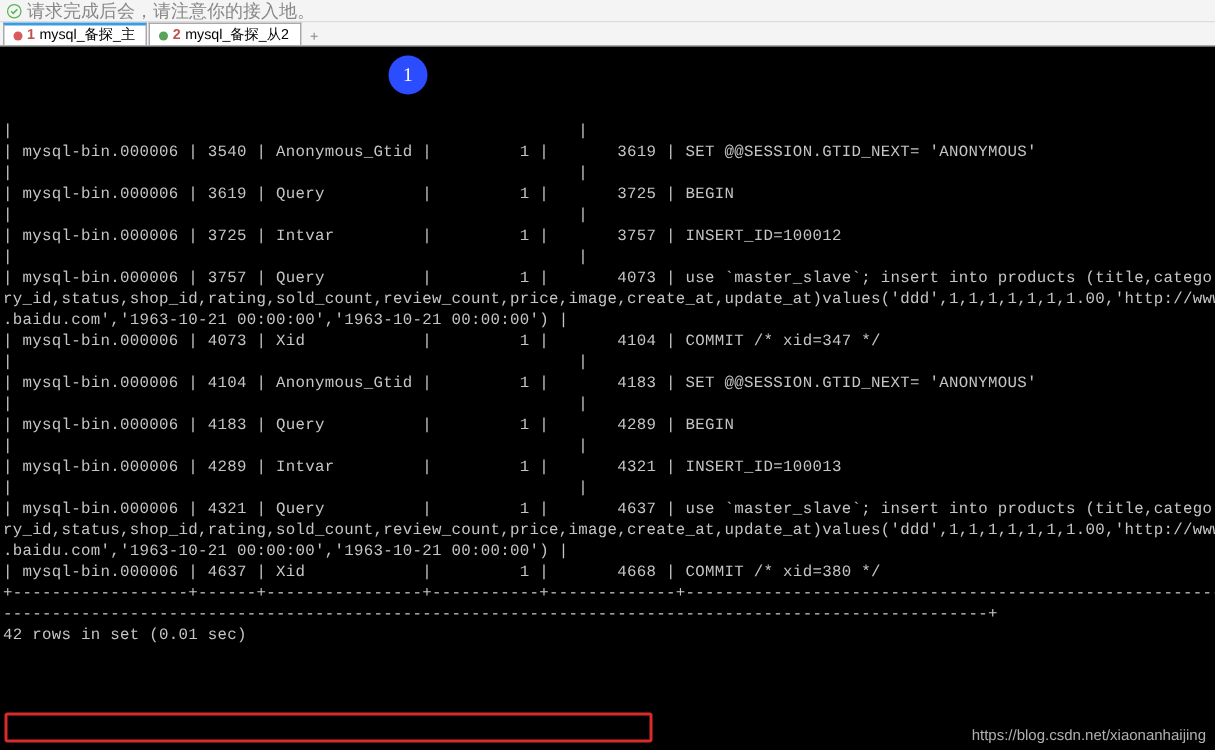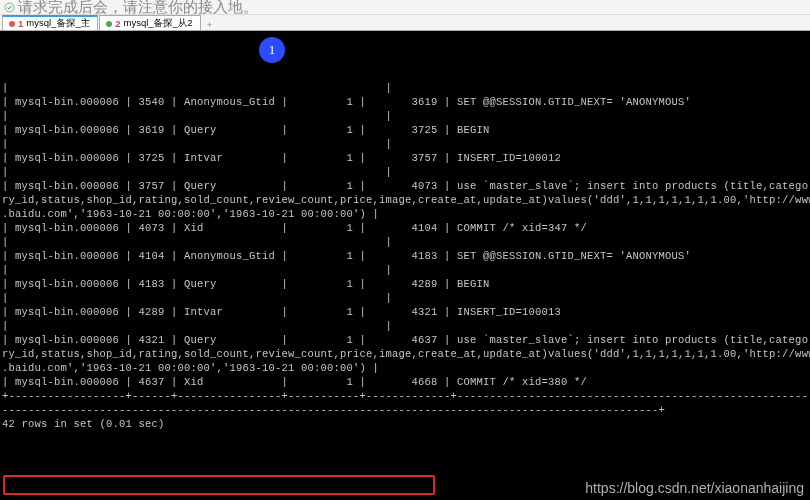--- a/index.html
+++ b/index.html
@@ -1,30 +1,30 @@
 <!DOCTYPE html>
 <html><head>
 <meta charset="utf-8">
 <style>
   * { margin:0; padding:0; box-sizing:border-box; }
   body { width:810px; height:500px; font-family:"Microsoft YaHei","SimSun",sans-serif; background:#f0f0f0; overflow:hidden; position:relative; }
-  .titlebar { height:15px; background:#f4f4f4; border-bottom:1px solid #ddd; display:flex; align-items:center; font-size:15px; color:#888; }
+  .titlebar { height:15px; background:#f4f4f4; border-bottom:1px solid #ddd; display:flex; align-items:center; font-size:12px; color:#888; }
   .tb-icon { width:12px; height:12px; margin:0 3px; display:inline-flex; align-items:center; justify-content:center; }
   .tb-icon svg { width:11px; height:11px; }
   .tabbar { height:16px; background:#f4f4f4; display:flex; align-items:flex-end; font-size:9.5px; padding-left:2px; border-bottom:1px solid #aaa; }
   .tab { height:15px; padding:1px 7px 0 6px; display:flex; align-items:center; gap:3px; border:1px solid #aaa; border-bottom:none; background:#fff; cursor:pointer; margin-right:1px; }
   .tab.active { background:#fff; color:#000; border-top:2px solid #3c9ce0; padding-top:0; }
   .tab .idx { color:#c0504d; font-weight:bold; }
   .newtab { padding:0 5px; color:#888; cursor:pointer; }
   .terminal { width:810px; height:469px; background:#000; color:#c5c5c5; font-family:"Consolas","Courier New",monospace; font-size:10.5px; line-height:14px; padding:8px 6px 4px 2px; white-space:pre; position:relative; letter-spacing:0.2px; }
   .cursor-badge { position:absolute; top:6px; left:259px; width:26px; height:26px; border-radius:50%; background:#2c4cff; display:flex; align-items:center; justify-content:center; color:#fff; font-size:13px; font-family:Georgia,serif; }
   .hl-box { position:absolute; left:3px; top:444px; width:432px; height:20px; border:2px solid #d92b2b; border-radius:2px; pointer-events:none; }
   .prompt-line { white-space:pre; }
   .cur { display:inline-block; width:6px; height:11px; background:#2e9e2e; vertical-align:text-bottom; }
-  .watermark { position:absolute; right:6px; bottom:4px; font-size:14px; color:#b0b0b0; font-family:Arial,sans-serif; }
+  .watermark { position:absolute; right:6px; bottom:4px; font-size:10px; color:#b0b0b0; font-family:Arial,sans-serif; }
 </style>
 </head>
 <body>
 
 <div class="titlebar">
   <span class="tb-icon">
     <svg viewBox="0 0 16 16">
         <circle cx="8" cy="8" r="6.5" fill="none" stroke="#55b555" stroke-width="1.2"></circle>
         <path d="M5 8l2 2 4-4" fill="none" stroke="#55b555" stroke-width="1.5"></path>
       </svg>

